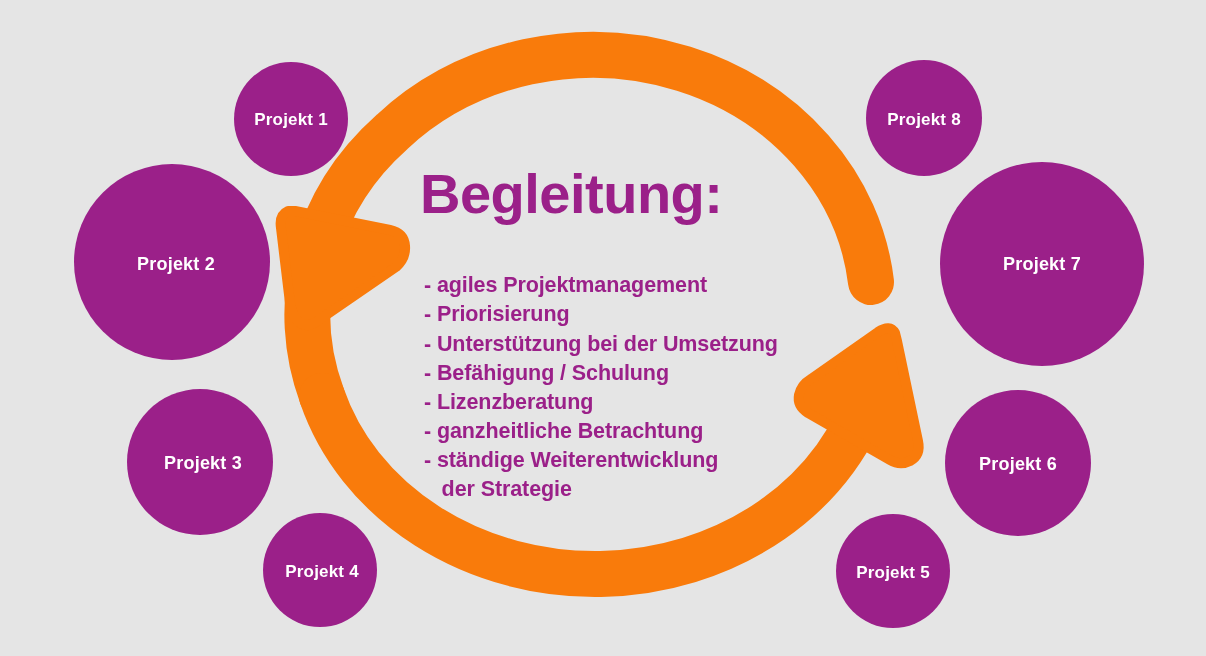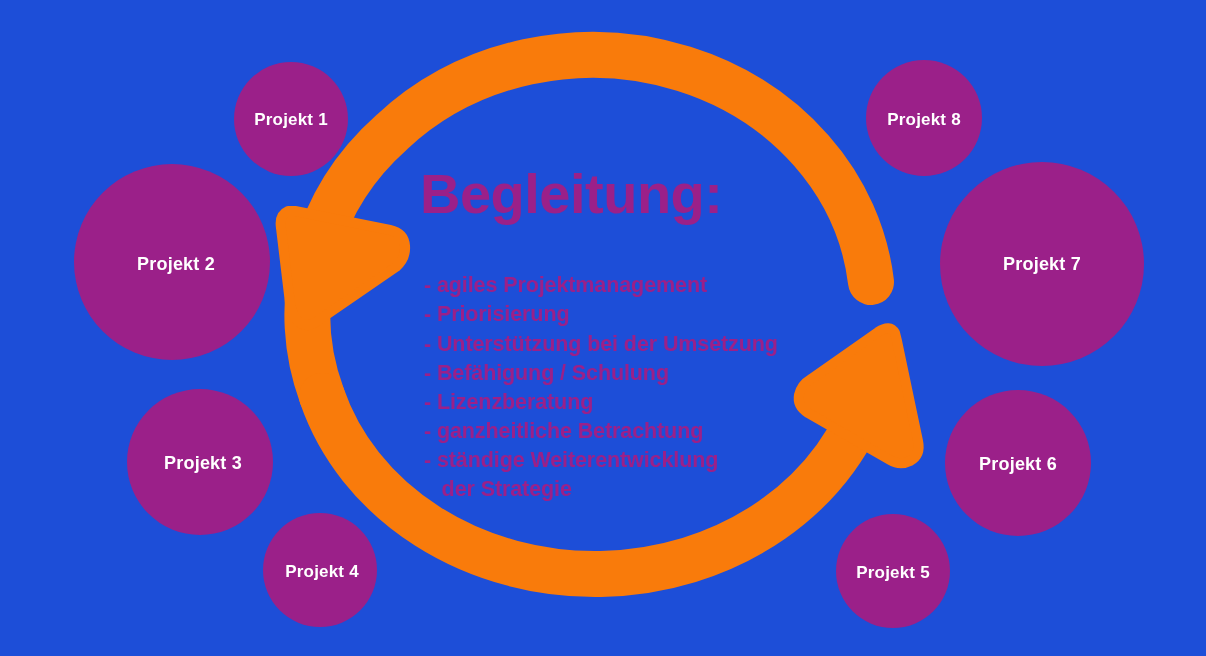--- a/index.html
+++ b/index.html
@@ -8,21 +8,21 @@
     padding: 0;
     background: #ffffff;
   }
   body {
     font-family: "Liberation Sans", sans-serif;
   }
   #stage {
     position: relative;
     width: 1206px;
     height: 656px;
-    background: #1d4ed8;
+    background: #e5e5e5;
     overflow: hidden;
   }
   #diagram-svg {
     position: absolute;
     left: 0;
     top: 0;
     width: 1206px;
     height: 656px;
   }
   .node-label {

